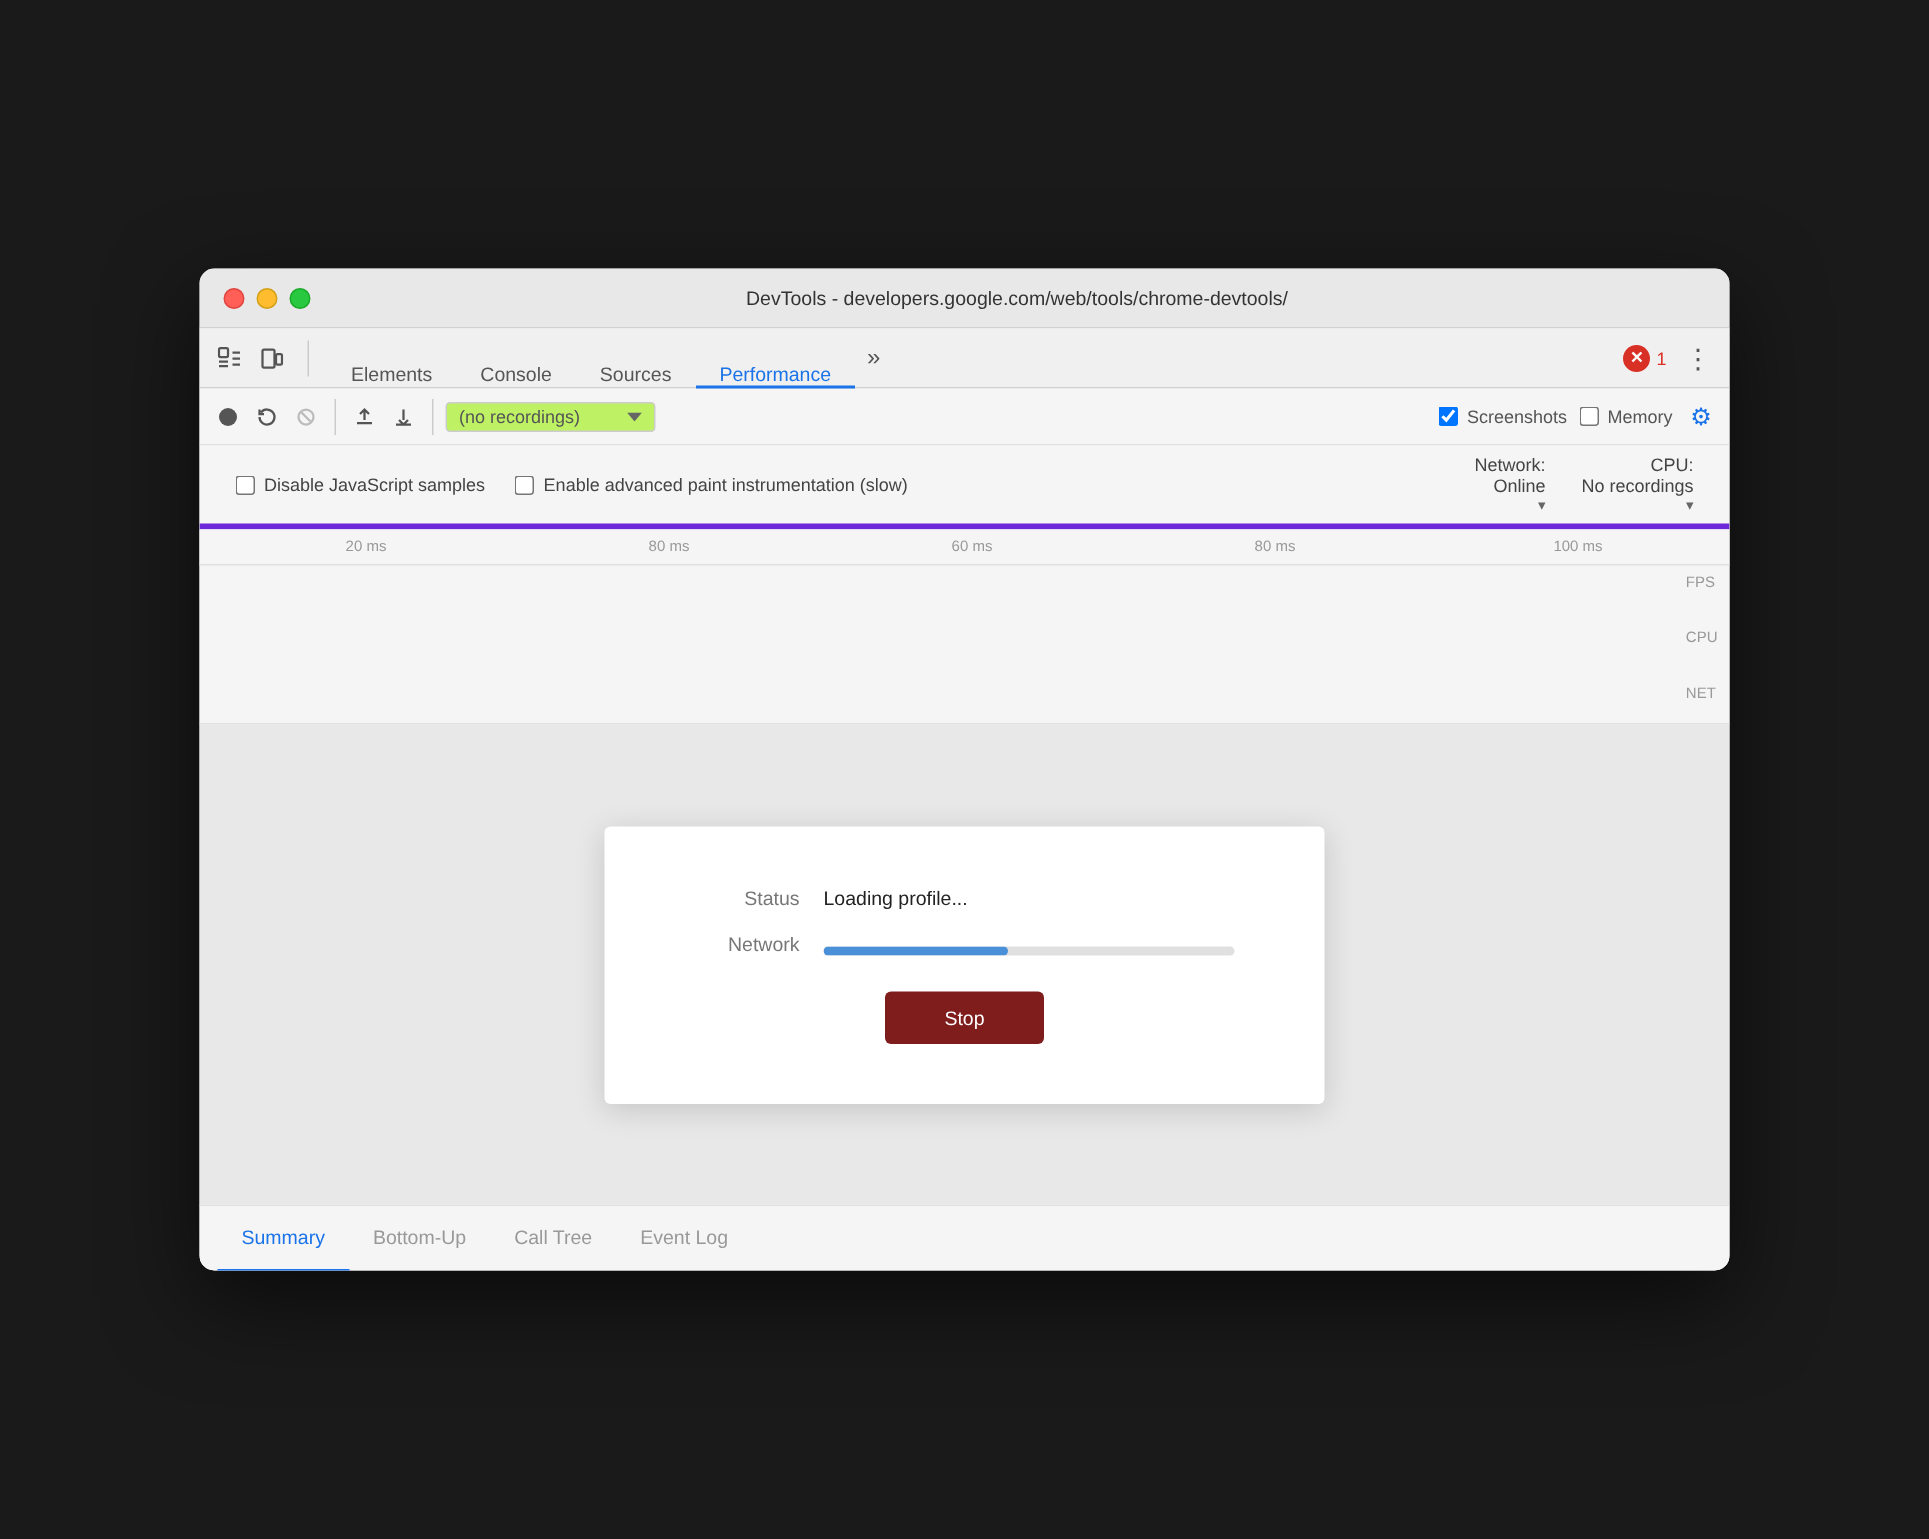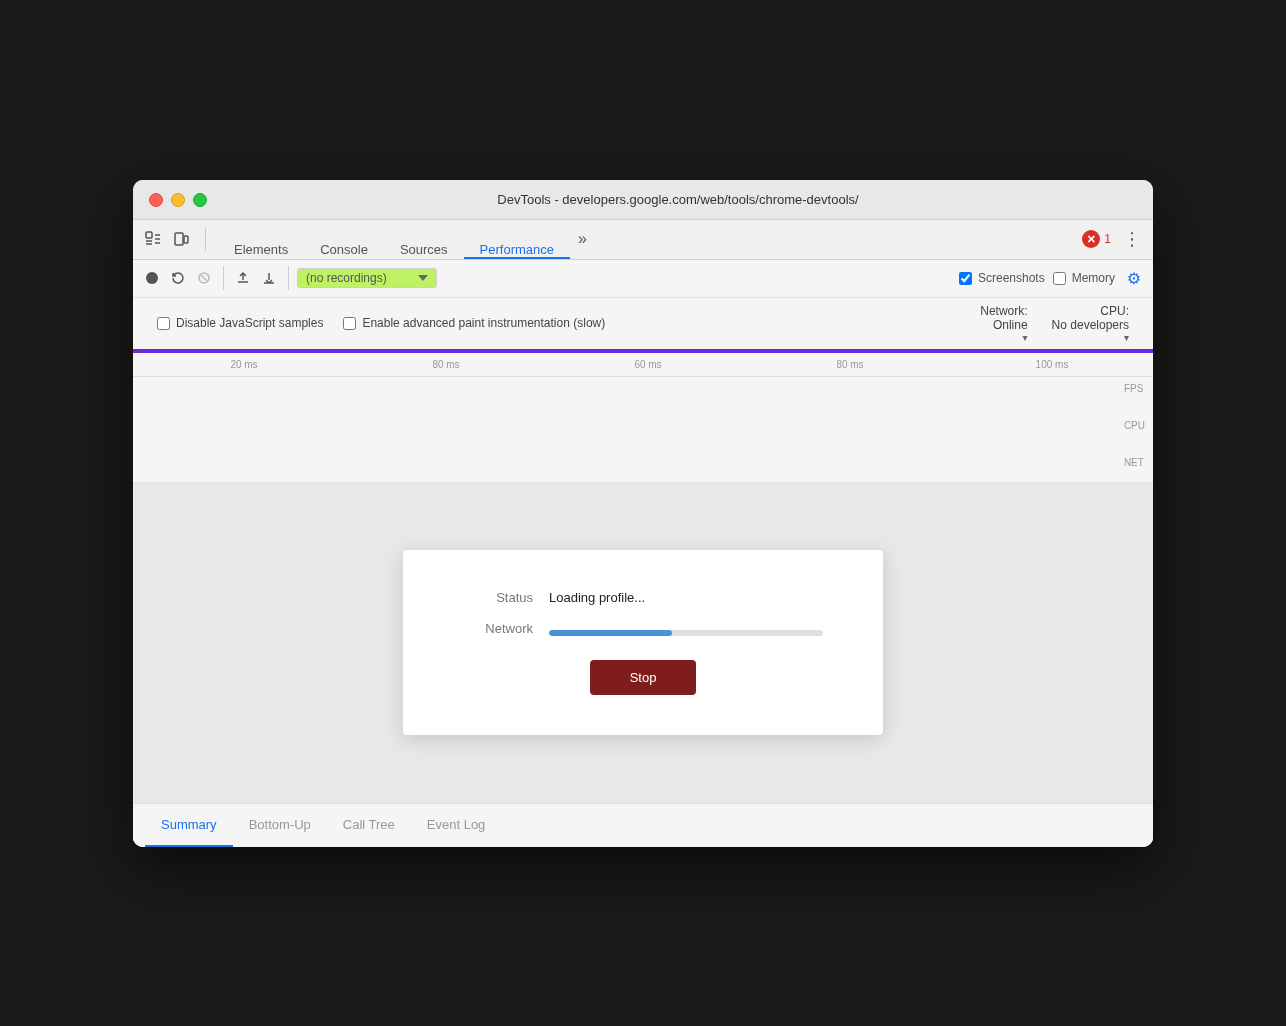--- a/index.html
+++ b/index.html
@@ -477,21 +477,21 @@
         </label>
       </div>
       <div class="settings-right">
         <div class="setting-dropdown">
           <span>Network:</span>
           <span style="margin-left:4px;">Online</span>
           <span class="dropdown-arrow">▾</span>
         </div>
         <div class="setting-dropdown">
           <span>CPU:</span>
-          <span style="margin-left:4px;">No developers</span>
+          <span style="margin-left:4px;">No recordings</span>
           <span class="dropdown-arrow">▾</span>
         </div>
       </div>
     </div>
 
     <div class="timeline-area">
       <div class="timeline-ruler">
         <div class="ruler-ticks">
           <div class="ruler-tick">20 ms</div>
           <div class="ruler-tick">80 ms</div>

